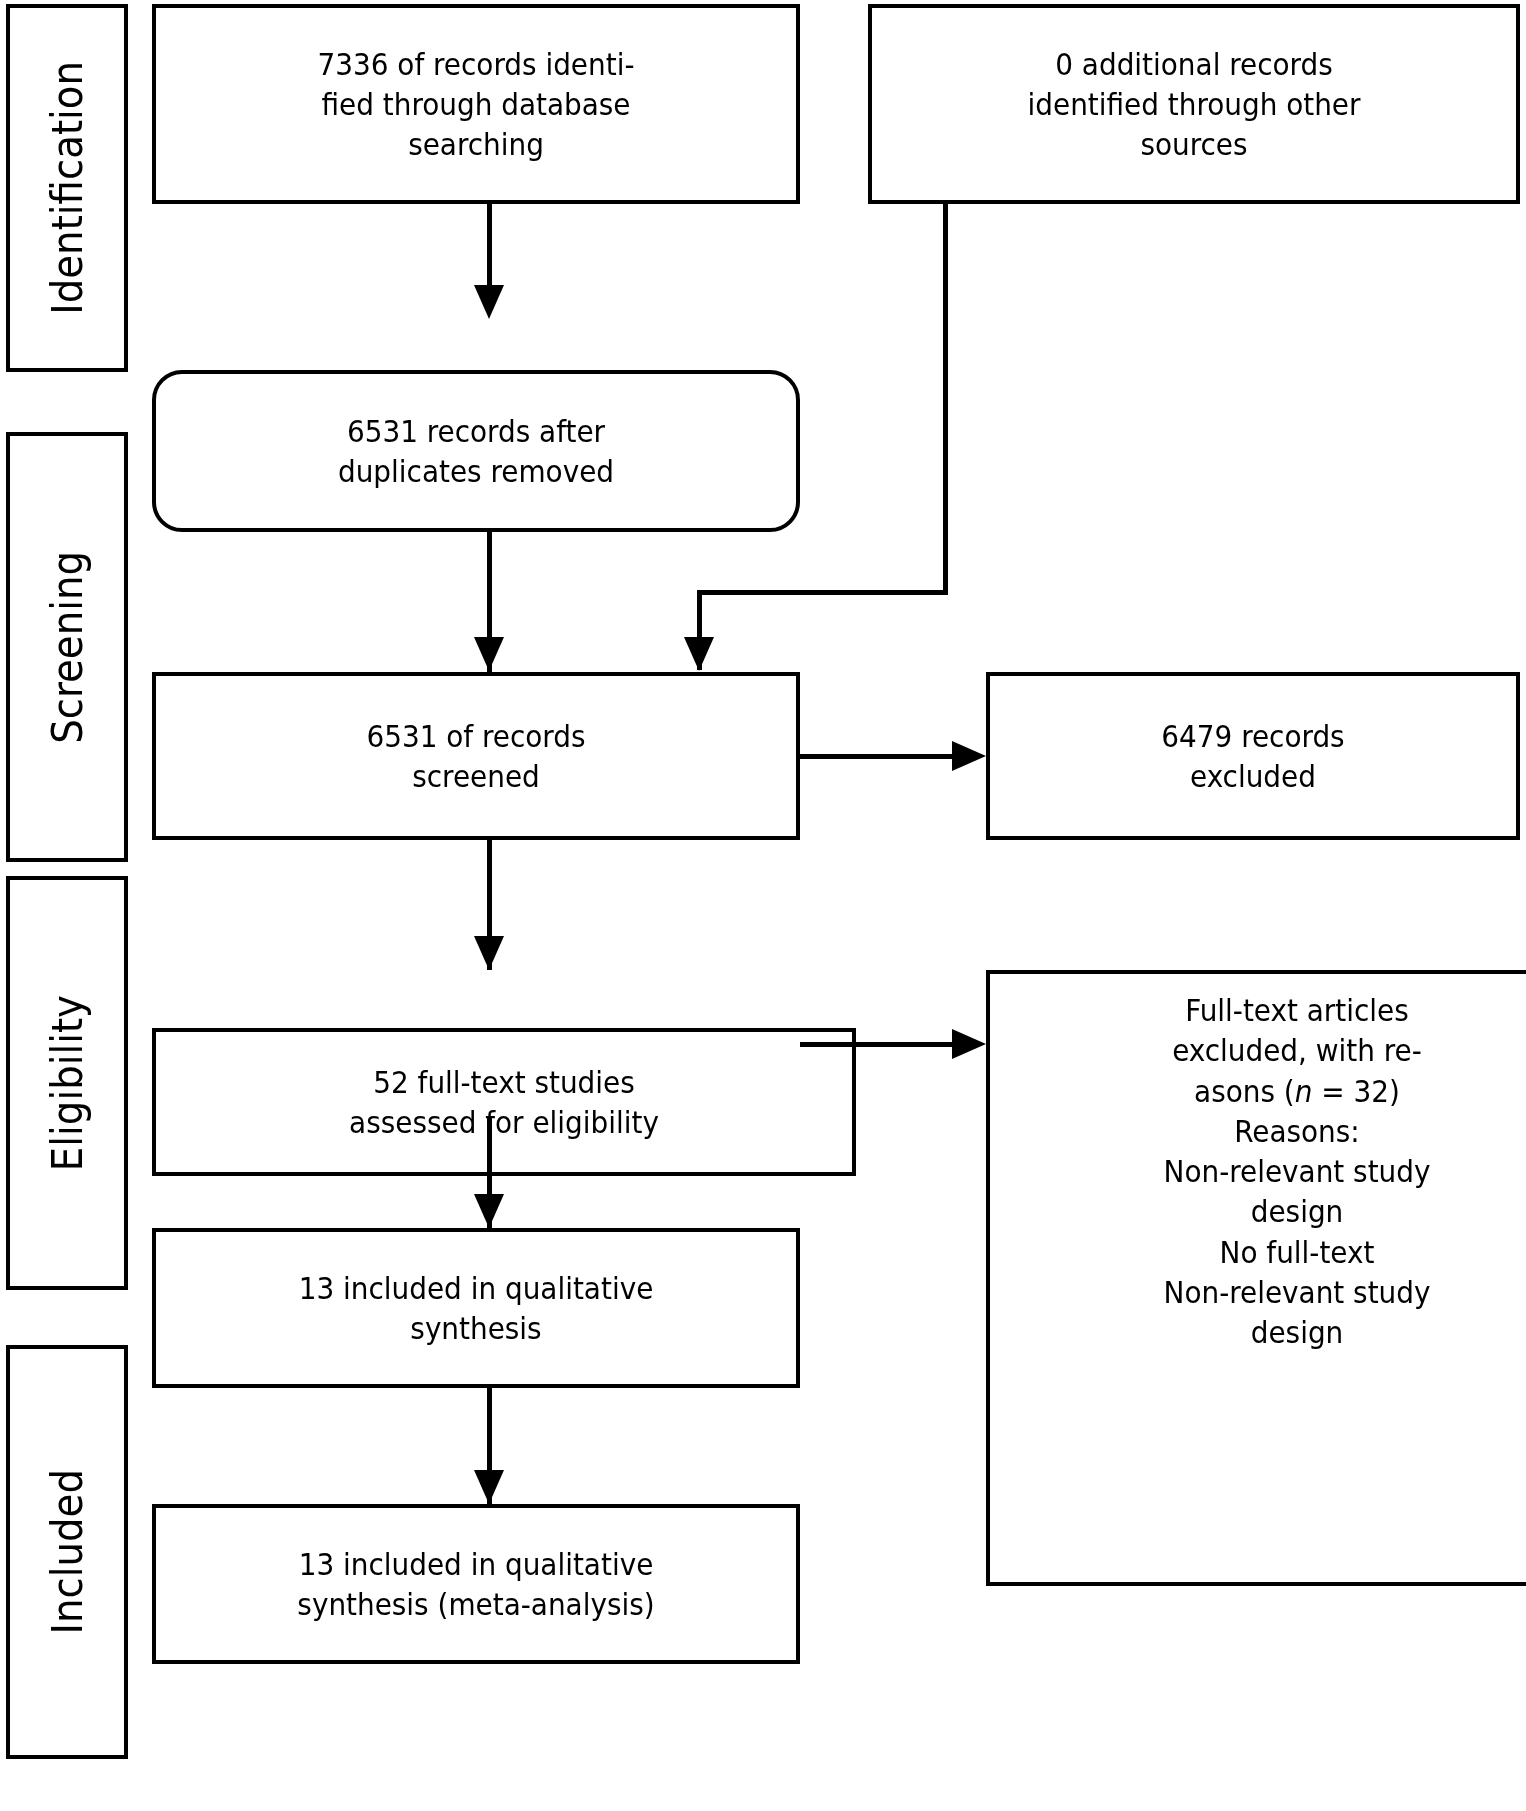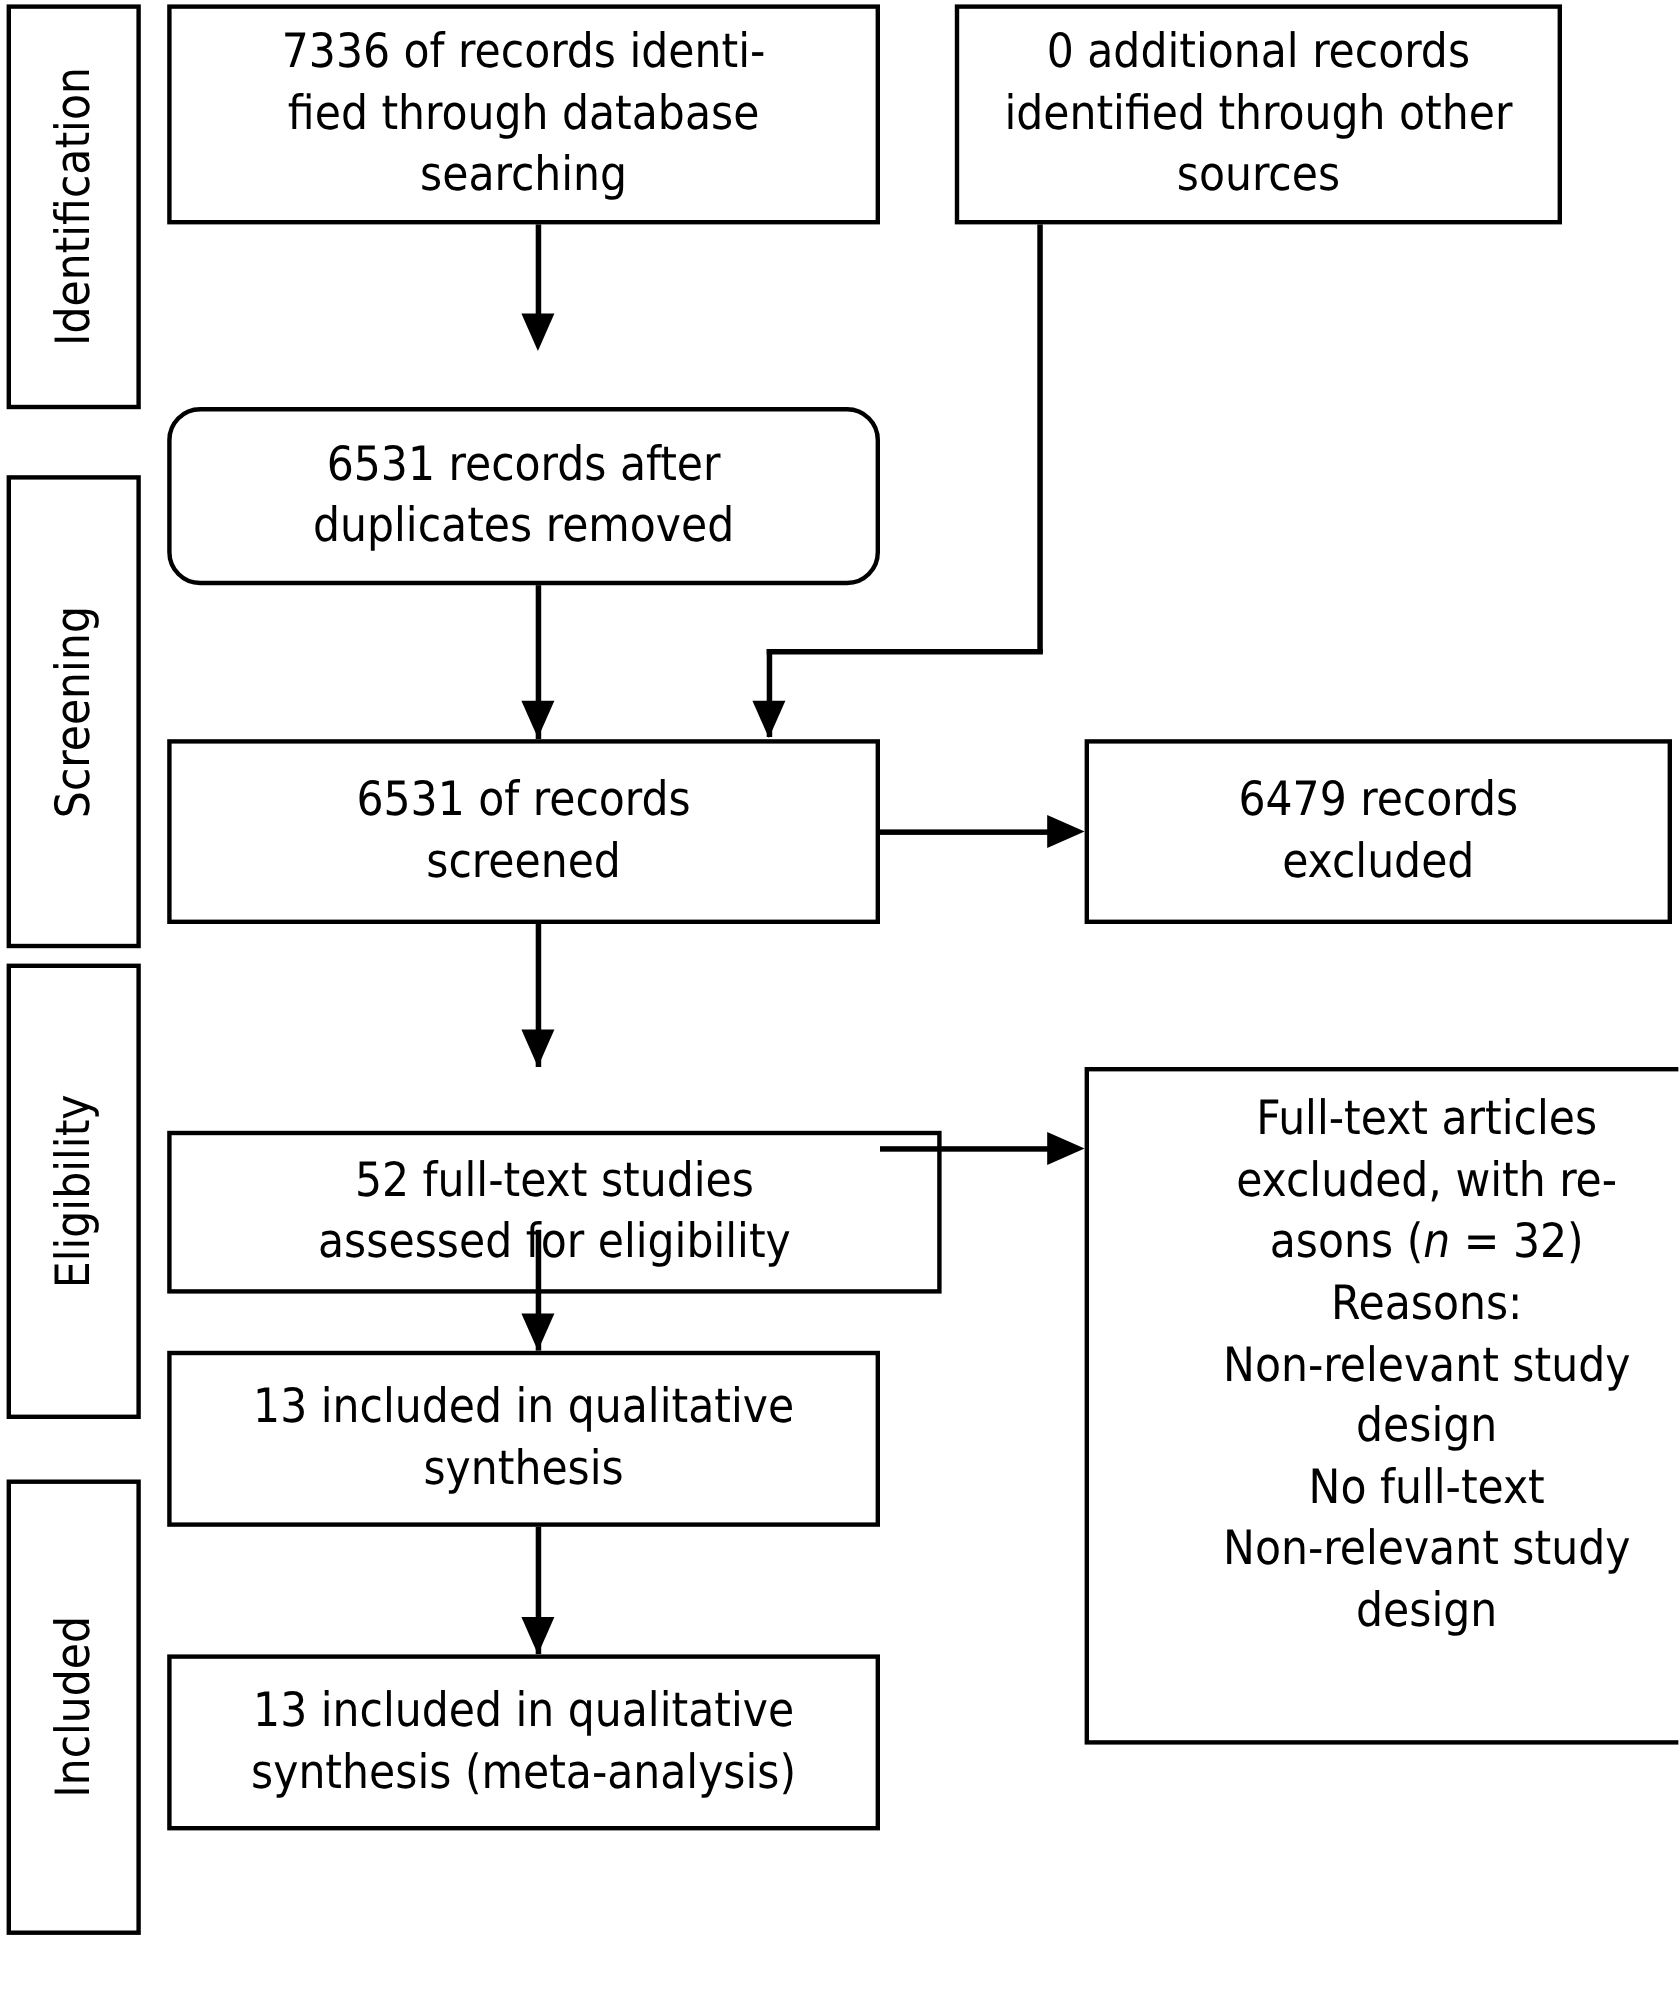--- a/index.html
+++ b/index.html
@@ -39,21 +39,21 @@
     position: absolute;
     border: 4px solid #000;
     background: #fff;
     display: flex;
     align-items: center;
     justify-content: center;
     text-align: center;
     padding: 6px 10px;
   }
   .flow-text {
-    font-size: 43px;
+    font-size: 31px;
     line-height: 1.30;
     white-space: pre-line;
     text-align: center;
     width: 100%;
   }
   .flow-text .it { font-style: italic; }
 
   
   .vline {
     position: absolute;
@@ -100,21 +100,21 @@
   <div class="stage-box" style="left:6px; top:1345px; width:122px; height:414px;">
     <span class="stage-label">Included</span>
   </div>
 
   <div class="flow-box" style="left:152px; top:4px; width:648px; height:200px;">
     <span class="flow-text">7336 of records identi-
 fied through database
 searching</span>
   </div>
 
-  <div class="flow-box" style="left:868px; top:4px; width:552px; height:200px;">
+  <div class="flow-box" style="left:868px; top:4px; width:652px; height:200px;">
     <span class="flow-text">0 additional records
 identified through other
 sources</span>
   </div>
 
   <div class="vline" style="left:487px; top:204px; width:5px; height:88px;"></div>
   <div class="arrow-down" style="left:474px; top:285px;"></div>
 
   <div class="vline" style="left:943px; top:204px; width:5px; height:390px;"></div>
   <div class="hline" style="left:697px; top:590px; width:251px; height:5px;"></div>

